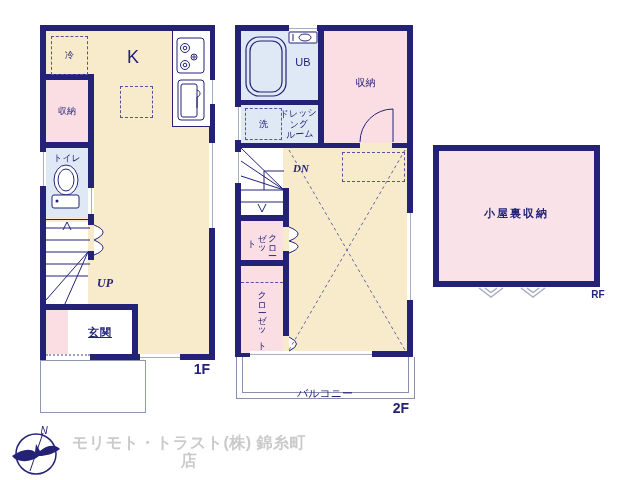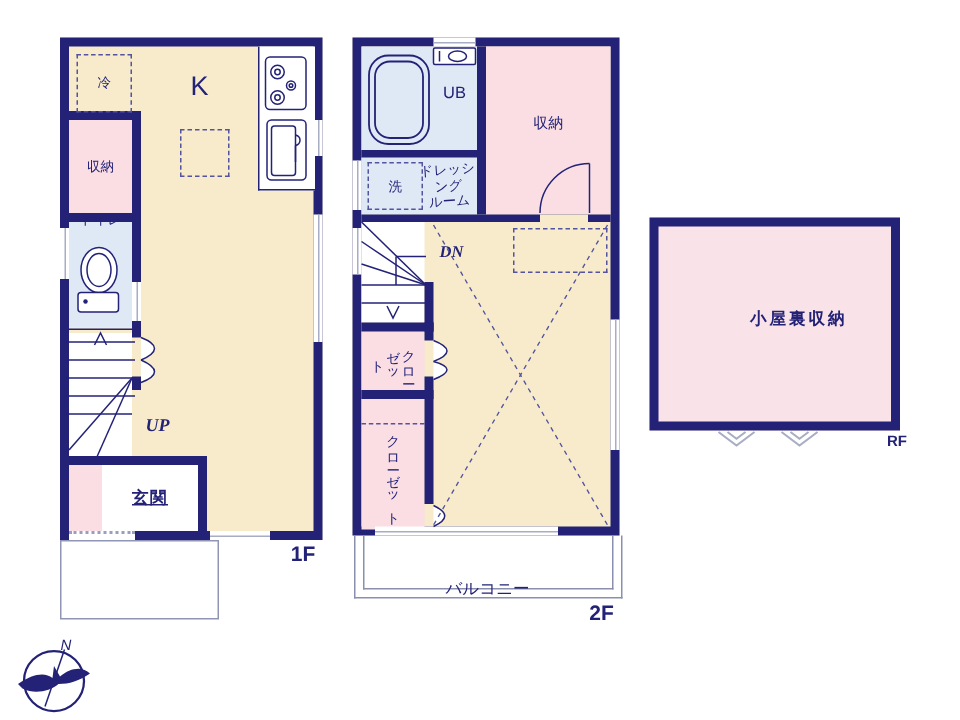--- a/index.html
+++ b/index.html
@@ -90,44 +90,45 @@
   <div class="win win-h" style="left:250px;top:351px;width:122px;height:6px;"></div>
 
   <div class="outline" style="left:236px;top:357px;width:179px;height:42px;border:1px solid #8a8fae;border-top:none;"></div>
   <div class="outline" style="left:242px;top:357px;width:167px;height:36px;border:1px solid #8a8fae;border-top:none;"></div>
 
   <div class="floor" style="left:433px;top:145px;width:167px;height:142px;background:#f9e3e9;"></div>
 
   <div class="lbl" style="left:118px;top:46px;width:30px;height:22px;font-size:18px;">K</div>
   <div class="lbl" style="left:51px;top:36px;width:37px;height:39px;font-size:9px;">冷</div>
   <div class="lbl" style="left:46px;top:80px;width:42px;height:62px;font-size:9px;">収納</div>
-  <div class="lbl" style="left:46px;top:140px;width:42px;height:12px;font-size:9px;">トイレ</div>
+  <div class="lbl" style="left:46px;top:152px;width:42px;height:12px;font-size:9px;">トイレ</div>
   <div class="lbl italic-serif" style="left:91px;top:277px;width:28px;height:14px;font-size:12px;">UP</div>
   <div class="lbl" style="left:68px;top:310px;width:64px;height:44px;font-size:11px;font-weight:bold;letter-spacing:1px;text-decoration:underline;">玄関</div>
   <div class="lbl" style="left:188px;top:361px;width:28px;height:16px;font-size:14px;font-weight:bold;">1F</div>
 
   <div class="lbl" style="left:290px;top:56px;width:26px;height:13px;font-size:11px;">UB</div>
   <div class="lbl" style="left:324px;top:76px;width:83px;height:14px;font-size:10px;">収納</div>
   <div class="lbl" style="left:245px;top:108px;width:37px;height:32px;font-size:9px;">洗</div>
   <div class="lbl pre" style="left:278px;top:108px;width:42px;height:32px;font-size:9px;transform:rotate(-4deg);">ドレッシング
 ルーム</div>
   <div class="lbl italic-serif" style="left:287px;top:161px;width:28px;height:14px;font-size:11px;">DN</div>
   <div class="lbl" style="left:241px;top:221px;width:42px;height:39px;font-size:9px;">
     <span class="vtext" style="height:36px;">クローゼット</span>
   </div>
   <div class="lbl" style="left:241px;top:284px;width:42px;height:64px;font-size:9px;">
     <span class="vtext" style="height:64px;">クローゼット</span>
   </div>
   <div class="lbl" style="left:285px;top:386px;width:80px;height:14px;font-size:11px;">バルコニー</div>
   <div class="lbl" style="left:387px;top:400px;width:28px;height:16px;font-size:14px;font-weight:bold;">2F</div>
 
-  <div class="lbl" style="left:433px;top:205px;width:167px;height:16px;font-size:11px;font-weight:bold;letter-spacing:2px;padding-left:16px;">小屋裏収納</div>
+  <div class="lbl" style="left:433px;top:205px;width:167px;height:16px;font-size:11px;font-weight:bold;letter-spacing:2px;">小屋裏収納</div>
   <div class="lbl" style="left:581px;top:287px;width:34px;height:16px;font-size:10px;font-weight:bold;">RF</div>
 
   <div class="lbl" style="left:37px;top:425px;width:14px;height:12px;font-size:10px;font-style:italic;">N</div>
+  <div class="lbl" style="left:64px;top:441px;width:250px;height:22px;font-size:16px;font-weight:bold;color:#cacaca;justify-content:flex-start;letter-spacing:.5px;">モリモト・トラスト(株) 錦糸町店</div>
 
   <svg width="640" height="480" viewBox="0 0 640 480">
 
     <g fill="none" stroke="#232277" stroke-width="1">
       <rect x="177" y="38" width="27" height="35" rx="3"></rect>
       <circle cx="185" cy="48" r="4.5"></circle>
         <circle cx="185" cy="48" r="1.8"></circle>
       <circle cx="194" cy="57" r="3"></circle>
         <circle cx="194" cy="57" r="1.2"></circle>
       <circle cx="185" cy="65" r="4.5"></circle>

